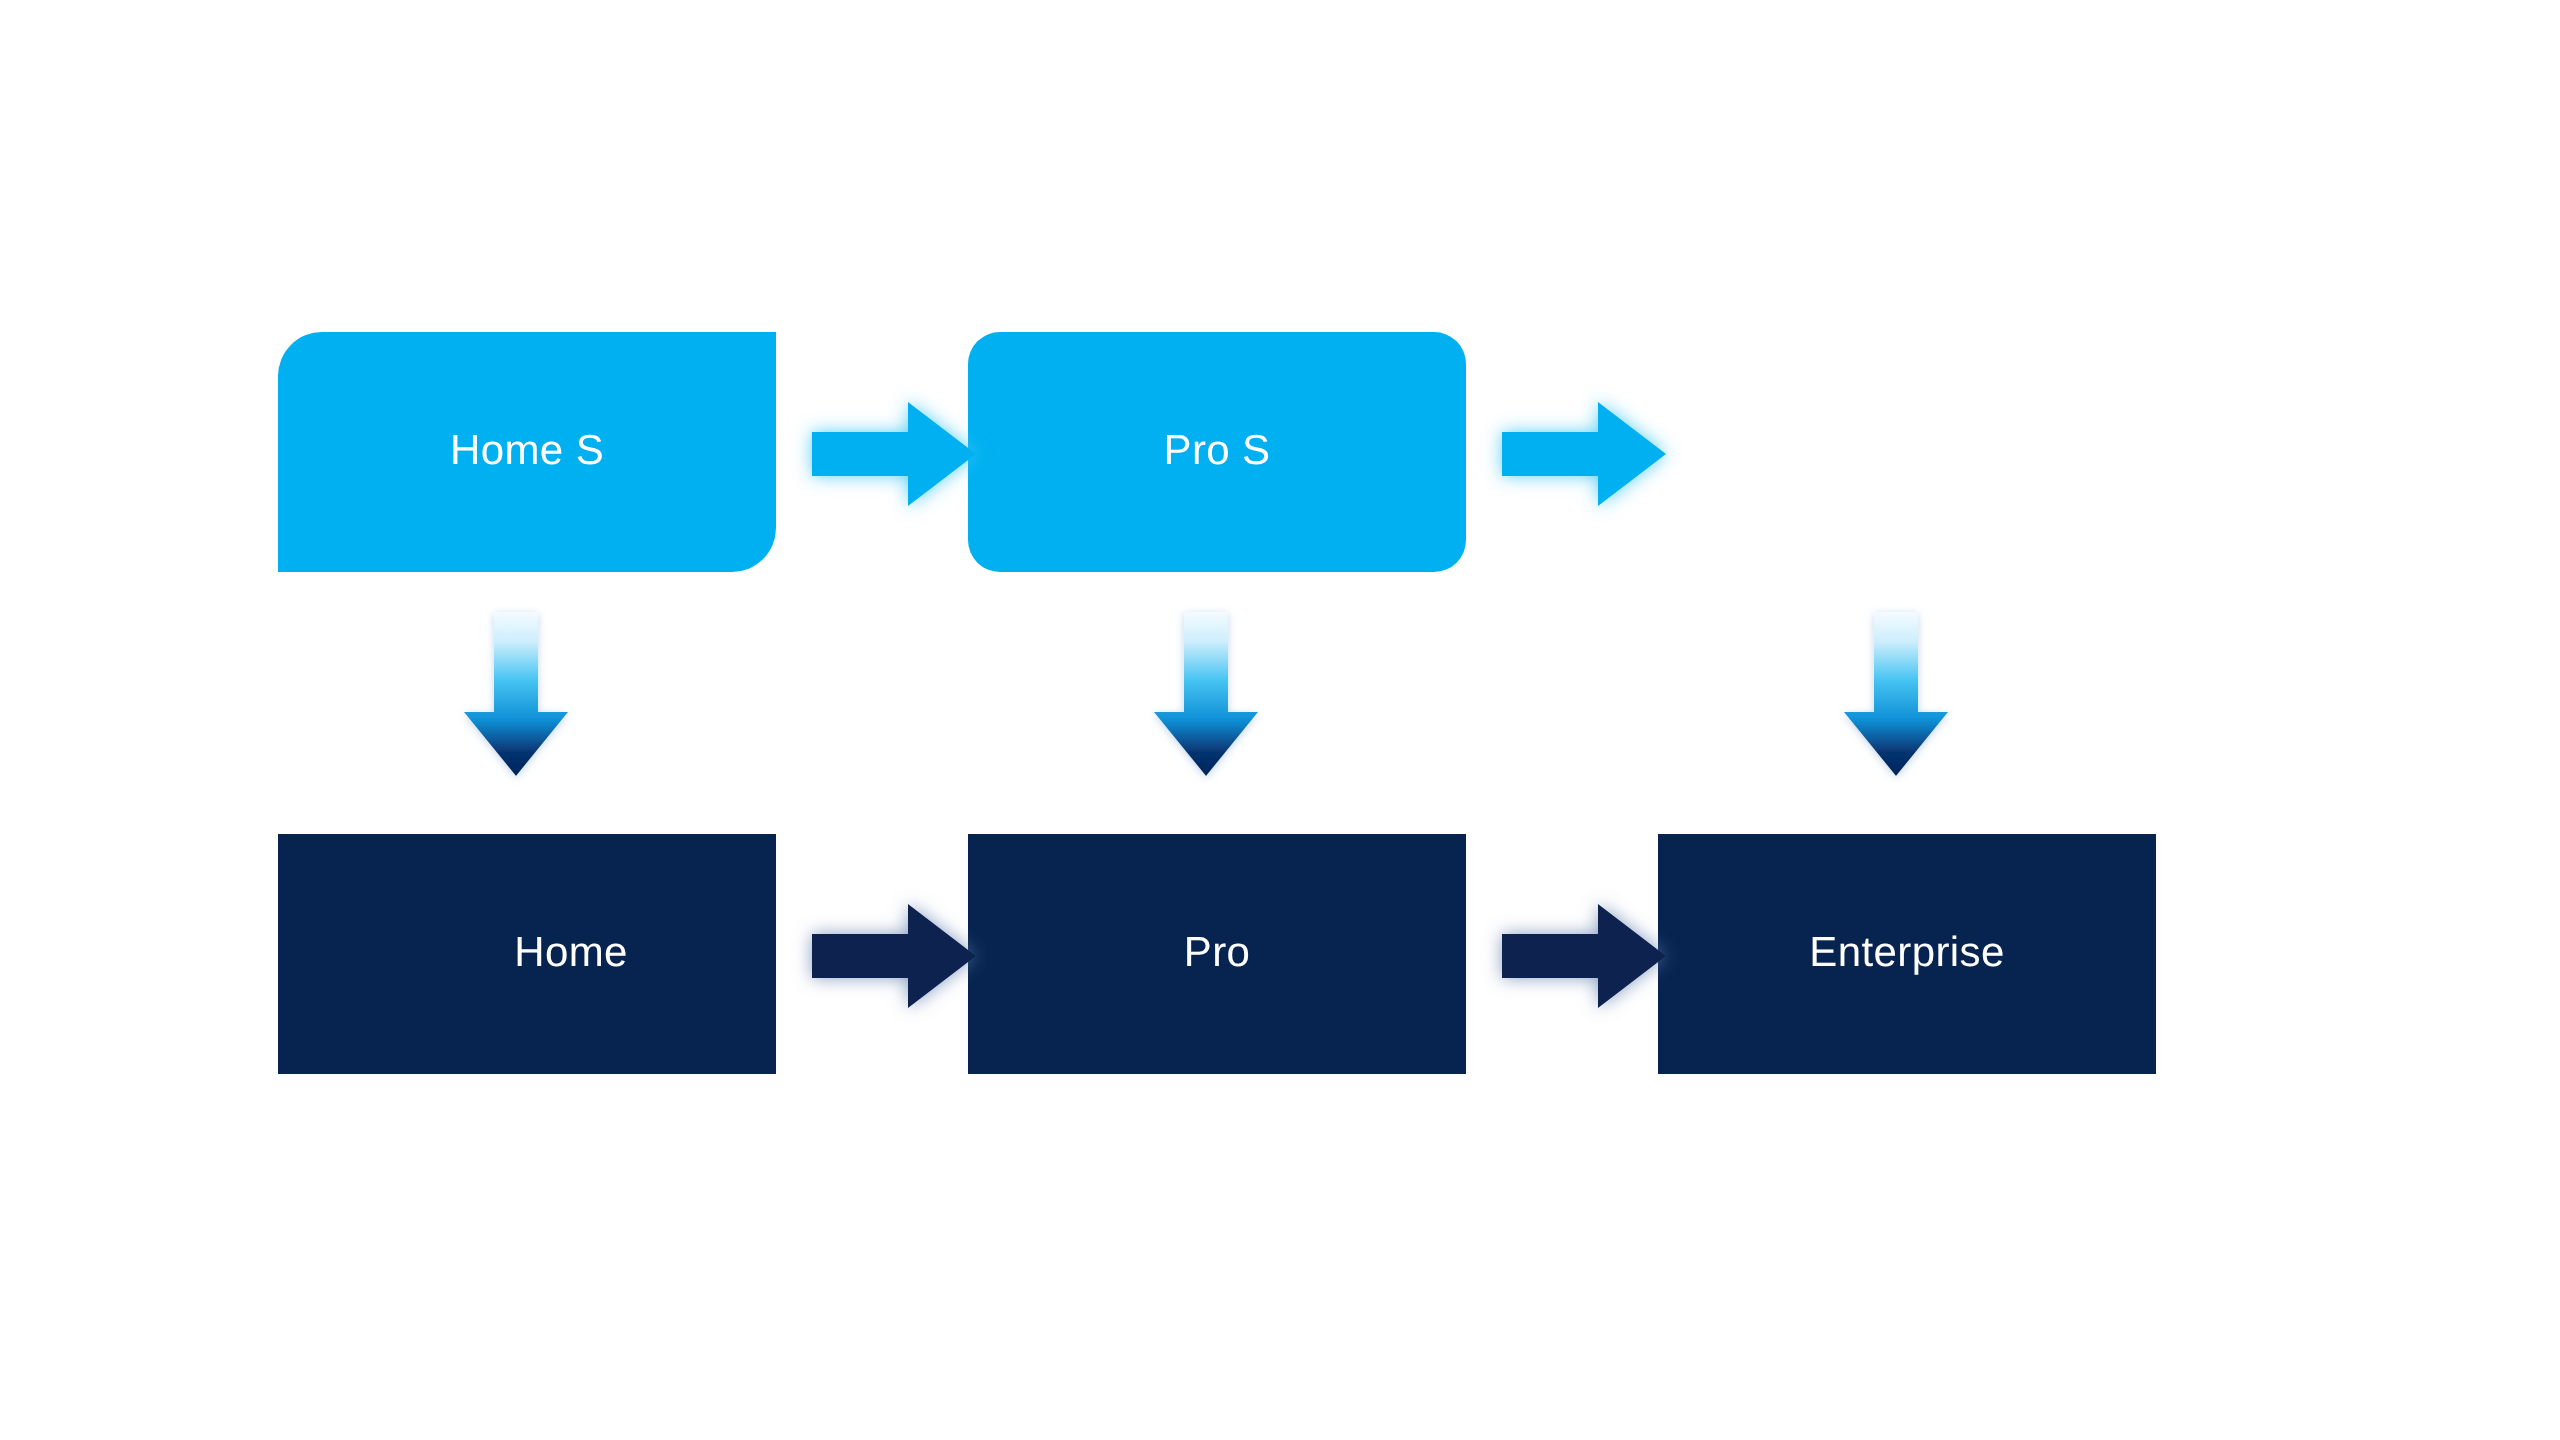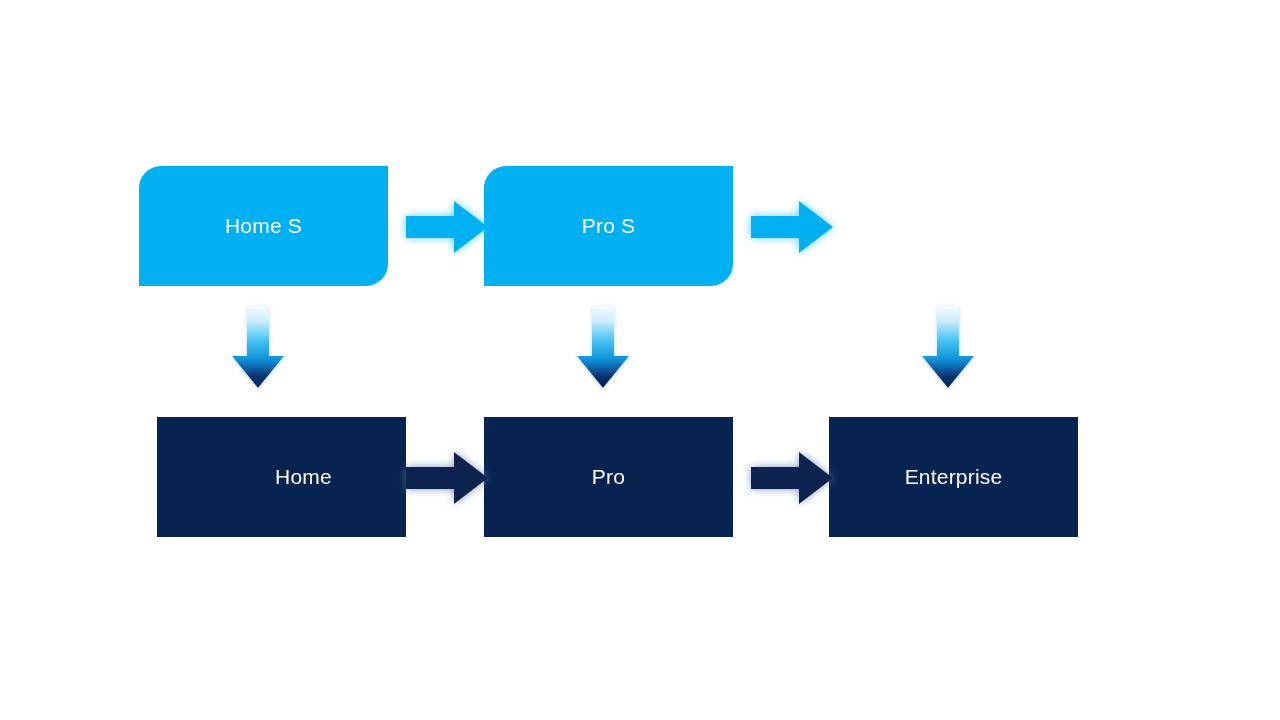--- a/index.html
+++ b/index.html
@@ -39,25 +39,25 @@
     border-top-right-radius: 0;
     border-bottom-left-radius: 0;
   }
   .box-bottom {
     background: #07234f;
     border-radius: 0;
   }
 
   
   .box-home-s       { left: 139px; top: 166px; width: 249px; height: 120px; }
-  .box-pro-s        { left: 484px; top: 166px; width: 249px; height: 120px; }
+  .box-pro-s        { left: 484px; top: 166px; width: 249px; height: 120px; border-radius: 16px; }
   .box-enterprise-s { left: 829px; top: 166px; width: 249px; height: 120px; }
 
   
-  .box-home        { left: 157px; top: 417px; width: 249px; height: 120px; padding-left: 44px; }
+  .box-home        { left: 139px; top: 417px; width: 249px; height: 120px; padding-left: 44px; }
   .box-pro         { left: 484px; top: 417px; width: 249px; height: 120px; }
   .box-enterprise  { left: 829px; top: 417px; width: 249px; height: 120px; }
 
   
   .arrow {
     position: absolute;
     pointer-events: none;
   }
   .arrow svg { display: block; overflow: visible; }
 

